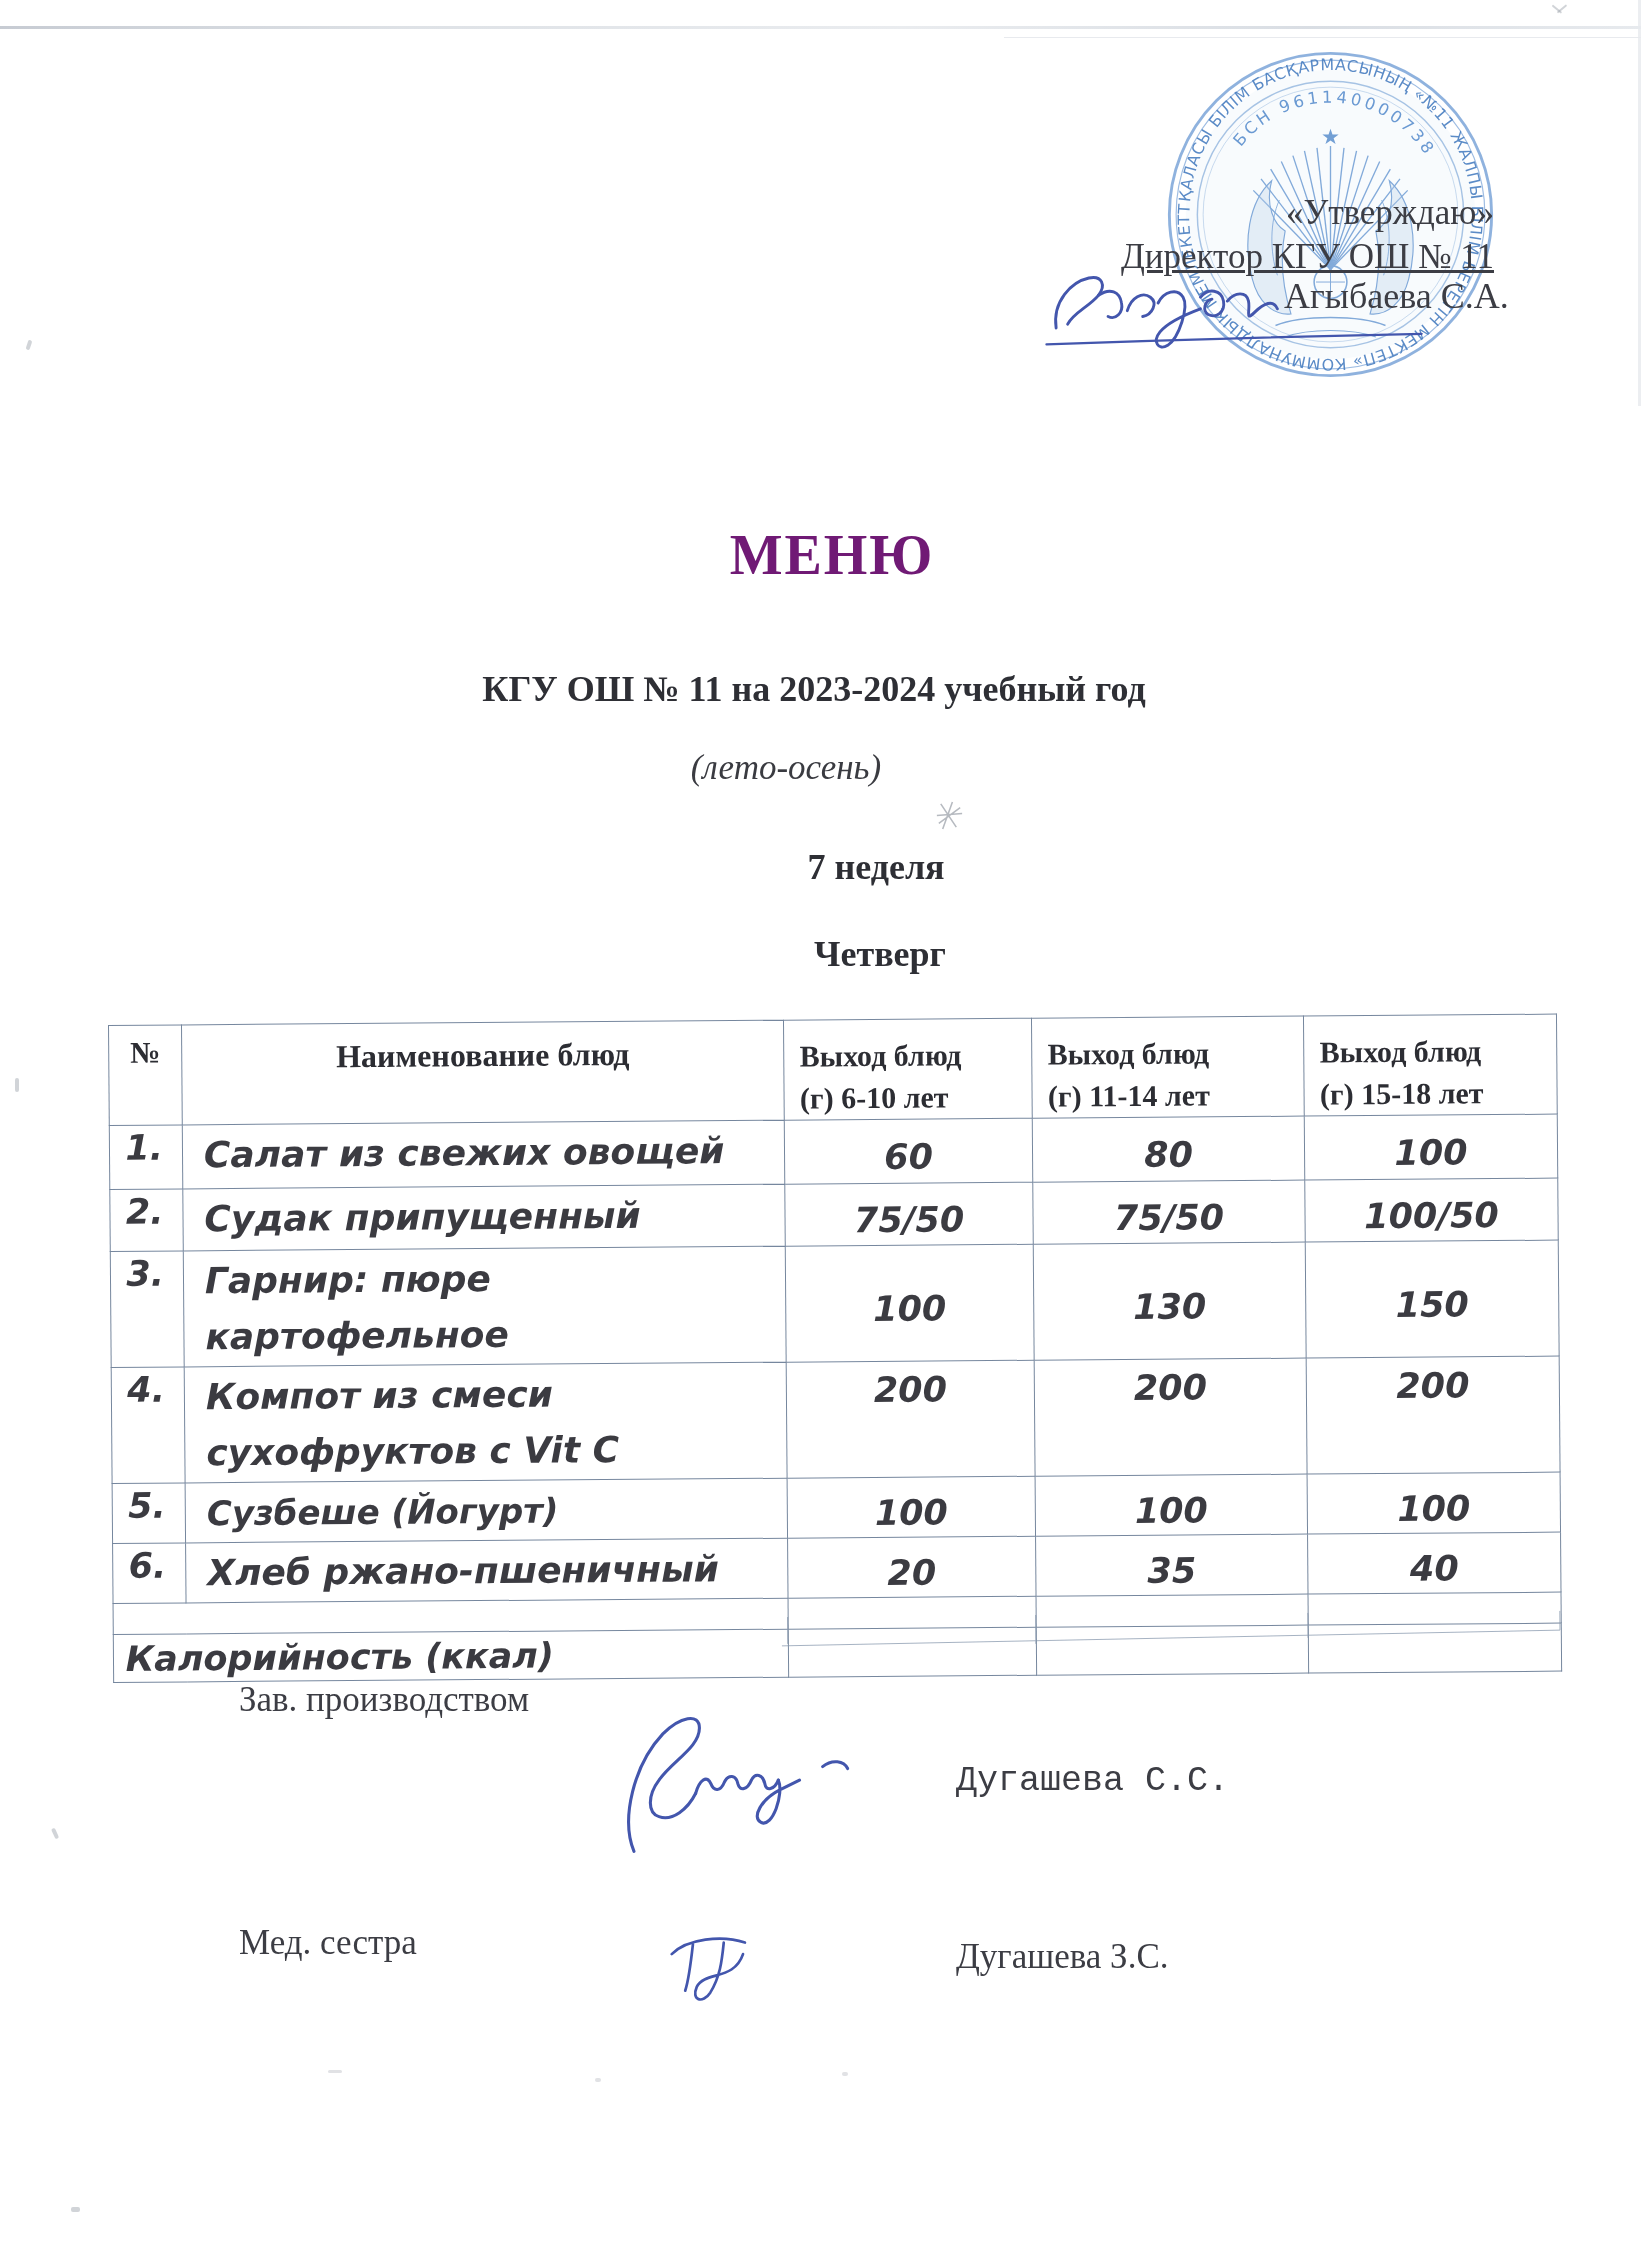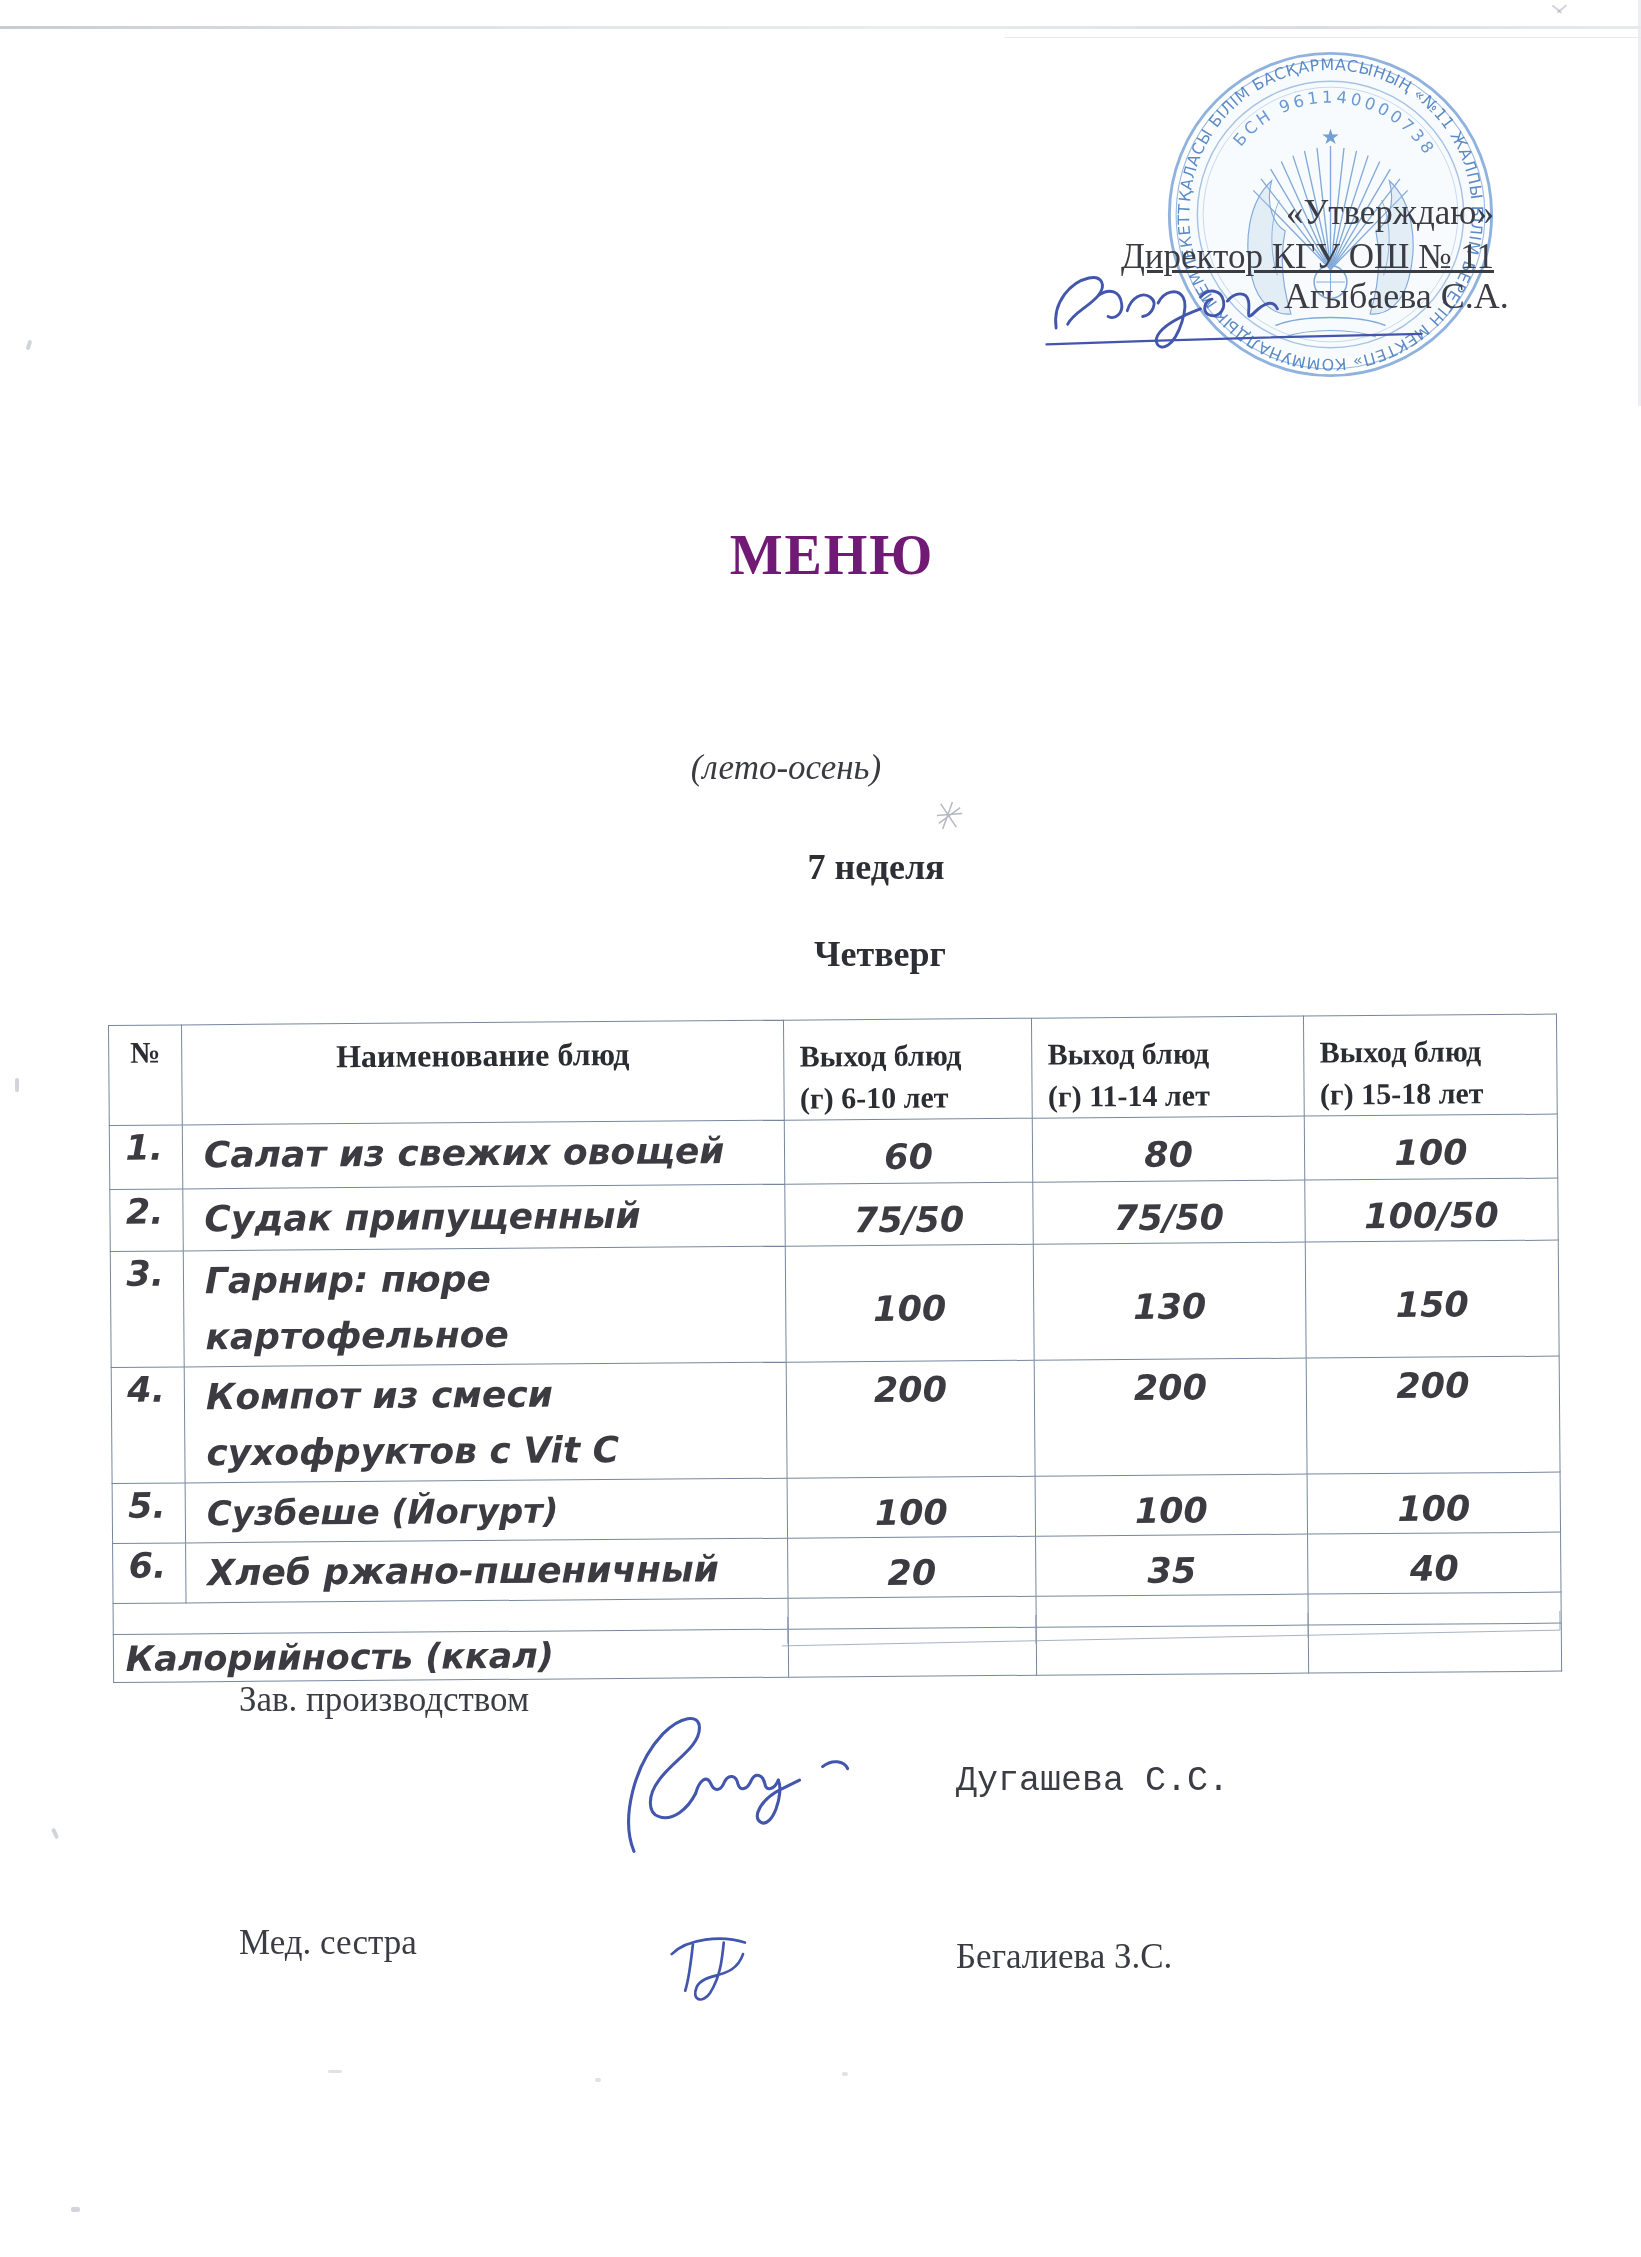--- a/index.html
+++ b/index.html
@@ -126,20 +126,21 @@
       <path d="M62,44 C74,36 84,40 86,52 C88,62 80,70 72,66"></path>
       <path d="M92,60 C96,46 108,40 116,46 C124,52 118,64 108,66"></path>
       <path d="M124,52 C130,40 144,36 150,46 C156,56 146,88 134,96 C124,102 118,92 126,82 C134,72 152,64 168,58"></path>
       <path d="M168,46 C176,36 190,38 192,50 C194,62 184,68 176,64 C170,60 172,50 180,48"></path>
       <path d="M196,50 C204,40 216,40 218,50 C220,60 214,72 224,62 C234,52 244,48 248,58"></path>
       <path d="M8,95 Q200,88 398,84" stroke-width="2.4"></path>
     </g>
   </svg>
 
   <div class="abs doc-title center" style="left:832px;top:523px;">МЕНЮ</div>
+  <div class="abs sub2 center" style="left:814px;top:668px;">КГУ ОШ № 11 на 2023-2024 учебный год</div>
   <div class="abs sub3 center" style="left:786px;top:748px;">(лето-осень)</div>
 
   <svg class="abs" style="left:933px;top:798px;" width="33" height="35" viewBox="0 0 34 36">
     <g stroke="#868c96" stroke-width="1.6" fill="none" opacity="0.6">
       <path d="M8,6 L24,30 M20,4 L10,32 M4,18 L30,16 M6,26 L28,10"></path>
     </g>
   </svg>
 
   <div class="abs week center" style="left:876px;top:846px;">7  неделя</div>
   <div class="abs day center" style="left:880px;top:933px;">Четверг</div>
@@ -250,16 +251,16 @@
   <div class="abs sig-name" style="left:956px;top:1761px;font-family:Liberation Mono, monospace;">Дугашева С.С.</div>
 
   <div class="abs sig-role" style="left:239px;top:1923px;">Мед. сестра</div>
   <svg class="abs" style="left:664px;top:1929px;" width="106" height="81" viewBox="0 0 110 84">
     <g class="ink" stroke-width="2.8">
       <path d="M8,26 C24,10 60,6 84,14"></path>
       <path d="M30,16 C28,34 26,52 22,64"></path>
       <path d="M62,14 C60,34 58,50 48,66 C40,78 28,74 34,60 C40,48 58,50 70,42 C76,38 80,32 82,26"></path>
     </g>
   </svg>
-  <div class="abs sig-name" style="left:956px;top:1937px;">Бегалиева З.С.</div>
+  <div class="abs sig-name" style="left:956px;top:1937px;">Дугашева З.С.</div>
 
 </div>
 
 
 </body></html>

